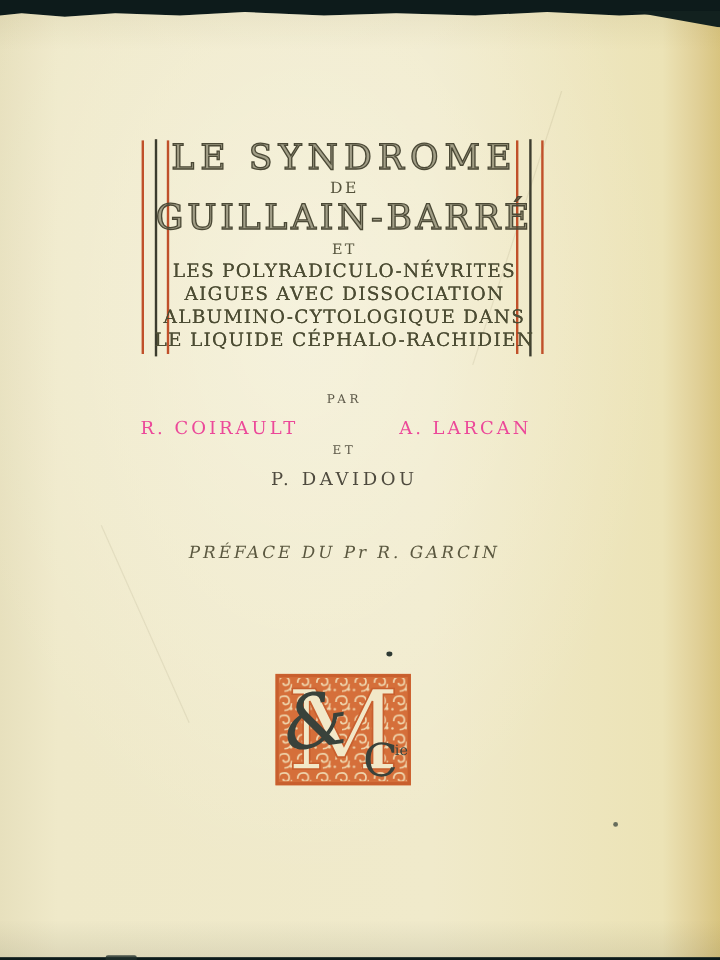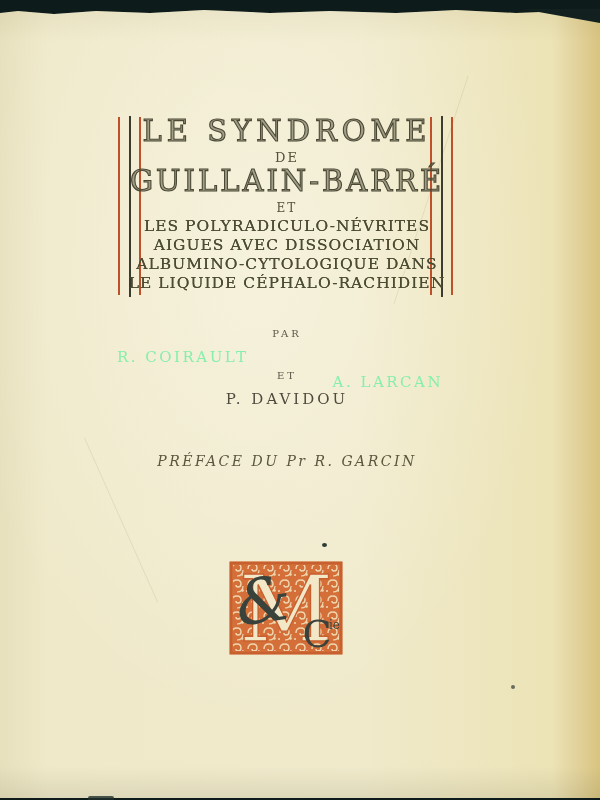--- a/index.html
+++ b/index.html
@@ -35,21 +35,21 @@
   .txt{position:absolute;left:-13px;width:600px;text-align:center;color:#4e4c38;}
   .openface{
     font-size:29px;letter-spacing:5px;font-weight:normal;
     color:rgba(80,78,56,0.50);
     -webkit-text-stroke:1.1px #4b4936;
   }
   .title-2{letter-spacing:3px;}
   .small-caps-word{font-size:13px;letter-spacing:2px;color:#54523b;}
   .subline{font-size:15.5px;letter-spacing:1px;color:#4c4c33;text-shadow:0 0 0.5px #4c4c33;}
   .par-et{font-size:10px;letter-spacing:3px;color:#5a5646;}
-  .author{font-size:15px;letter-spacing:2.5px;color:#86efac;position:absolute;}
+  .author{font-size:15px;letter-spacing:2.5px;color:#ec4899;position:absolute;}
   .author-center{font-size:15px;letter-spacing:3px;color:#4e4a3e;}
   .preface{font-size:14px;font-style:italic;letter-spacing:2.5px;color:#5a573f;}
   
   .monogram{position:absolute;left:229px;top:561px;width:114px;height:94px;}
   .speck{position:absolute;border-radius:50%;background:#2e3a34;}
   .speck-1{left:322px;top:543px;width:5px;height:4px;}
   .speck-2{left:511px;top:685px;width:4px;height:4px;opacity:.7;}
   .bottom-smudge{position:absolute;left:88px;bottom:0;width:26px;height:4px;background:#20302c;opacity:.8;border-radius:2px 2px 0 0;}
 </style>
 </head>
@@ -77,21 +77,21 @@
 <div class="txt openface title-2" style="top:164px;">GUILLAIN-BARRÉ</div>
 <div class="txt small-caps-word" style="top:201px;font-size:12px;">ET</div>
 
 <div class="txt subline" style="top:217px;">LES POLYRADICULO-NÉVRITES</div>
 <div class="txt subline" style="top:236px;">AIGUES AVEC DISSOCIATION</div>
 <div class="txt subline" style="top:255px;">ALBUMINO-CYTOLOGIQUE DANS</div>
 <div class="txt subline" style="top:274px;">LE LIQUIDE CÉPHALO-RACHIDIEN</div>
 
 <div class="txt par-et" style="top:328px;">PAR</div>
 <div class="author" style="left:117px;top:348px;">R. COIRAULT</div>
-<div class="author" style="right:157px;top:348px;margin-top:25px;">A. LARCAN</div>
+<div class="author" style="right:157px;top:348px;">A. LARCAN</div>
 <div class="txt par-et" style="top:370px;">ET</div>
 <div class="txt author-center" style="top:390px;">P. DAVIDOU</div>
 
 <div class="txt preface" style="top:453px;">PRÉFACE DU Pr R. GARCIN</div>
 
 <div class="speck speck-1"></div>
 <svg class="monogram" viewBox="0 0 114 94" aria-hidden="true">
   <defs>
     <pattern id="orn" width="16" height="16" patternUnits="userSpaceOnUse">
       <path d="M3 8 q0 -5 5 -5 q4 0 4 4 q0 3 -3 3 q-2 0 -2 -2" fill="none" stroke="#f1dcb4" stroke-width="1.4"></path>

